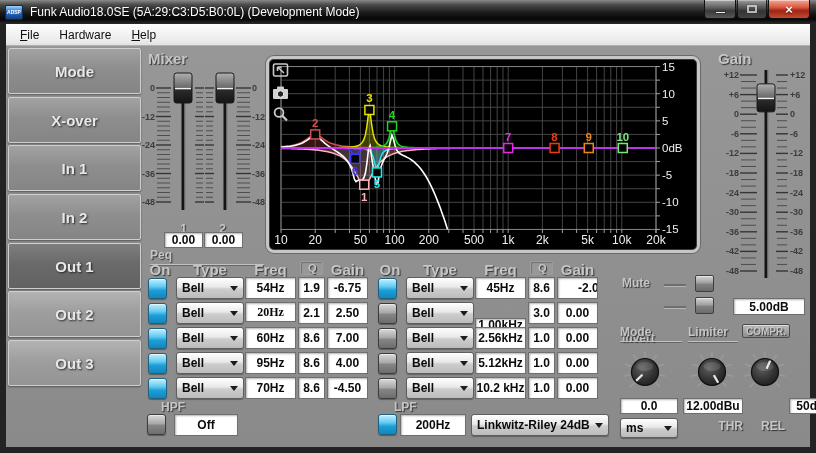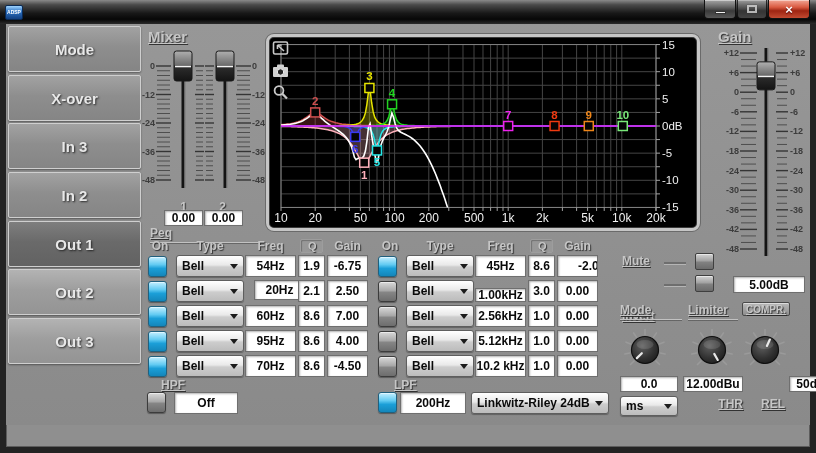--- a/index.html
+++ b/index.html
@@ -30,21 +30,21 @@
     border:6px solid #232323;border-top:none;background:#8f8f8f;
     box-shadow:inset 0 0 0 1px #5c5c5c;}
   .menubar{height:22px;background:linear-gradient(180deg,#fdfdfd,#ebebeb 80%,#e2e2e2);
     border-bottom:1px solid #b0b0b0;display:flex;align-items:center;font-size:12px;color:#101010;padding-left:4px;}
   .menu-item{padding:3px 10px;cursor:default;}
   .menu-item .u{text-decoration:underline;}
   .client{position:relative;height:401px;background:linear-gradient(180deg,#979797,#8a8a8a);}
 
   
   .glabel{position:absolute;color:#c6c6c6;font-weight:bold;font-size:12px;
-    text-shadow:1px 1px 1px rgba(40,40,40,.9);white-space:nowrap;text-decoration:underline;}
+    text-shadow:1px 1px 1px rgba(40,40,40,.9);white-space:nowrap;}
   .sec-title{font-size:15px;}
   .underline{border-bottom:1px solid #c2c2c2;box-shadow:0 1px 0 rgba(70,70,70,.55);padding-bottom:2px;}
   .tbox{position:absolute;background:#fff;border:1px solid #6f6f6f;box-shadow:inset 1px 1px 2px rgba(0,0,0,.3);
     font-family:"Liberation Sans",sans-serif;font-weight:bold;font-size:12px;color:#0a0a0a;text-align:center;padding:0;}
   .dropdown{position:absolute;display:flex;align-items:center;padding:0 5px;border:1px solid #5e5e5e;border-radius:3px;
     background:linear-gradient(180deg,#ffffff,#e9e9e9 45%,#cdcdcd 55%,#bcbcbc);
     box-shadow:0 1px 1px rgba(0,0,0,.3);font-weight:bold;font-size:12px;color:#0a0a0a;white-space:nowrap;}
   .dd-arrow{width:0;height:0;border-left:4px solid transparent;border-right:4px solid transparent;
     border-top:5px solid #1c1c1c;margin-left:auto;}
   .checkbox{position:absolute;width:19px;height:21px;border-radius:3px;border:1px solid #3c3c3c;
@@ -64,56 +64,62 @@
   .tone-light{background:linear-gradient(180deg,#b3b3b3,#9e9e9e 45%,#949494);}
   .tone-dark{background:linear-gradient(180deg,#7e7e7e,#6a6a6a 45%,#626262);text-align:right;}
 
   
   .graph-bezel{position:absolute;left:260px;top:10px;width:434px;height:197px;background:#000;
     border:3px solid #c6c6c6;border-radius:8px;box-shadow:0 0 0 1px #6a6a6a,inset 0 0 0 1px #3a3a3a;padding:2px;}
   .graph-tool{position:absolute;width:18px;height:17px;}
 
   
   .peq-bank{position:absolute;width:226px;height:146px;}
-  .peq-head{position:absolute;top:0;height:14px;color:#c6c6c6;font-weight:bold;font-size:12px;
+  .peq-head{position:absolute;top:0;height:14px;color:#c6c6c6;font-weight:bold;font-size:15px;
     text-shadow:1px 1px 1px rgba(40,40,40,.9);text-align:center;}
   .q-head{border:1px solid #9d9d9d;border-radius:2px;background:rgba(255,255,255,.08);
     box-shadow:inset 1px 1px 1px rgba(0,0,0,.25);padding:0 7px;font-size:11px;}
   .peq-row{position:absolute;left:0;width:226px;height:23px;}
 
   .knob-box{position:absolute;width:44px;height:44px;}
 </style>
 </head>
 <body>
 
 <div class="window">
 
   <div class="titlebar">
     <div class="app-icon">ADSP</div>
+    <div class="title-text">Funk Audio18.0SE (5A:29:C3:D5:B0:0L) (Development Mode)</div>
     <div class="win-btns">
       <div class="win-btn wmin">
         <span class="glyph-min"></span>
         </div>
       <div class="win-btn wmax">
         <span class="glyph-max"></span>
         </div>
       <div class="win-btn wclose">
         <span class="glyph-close">×</span>
         </div>
     </div>
   </div>
 
   <div class="inner">
+    <div class="menubar" id="menubar">
+        <div class="menu-item"><span class="u">F</span>ile</div>
+        <div class="menu-item">Hardware</div>
+        <div class="menu-item"><span class="u">H</span>elp</div>
+      </div>
 
     <div class="client">
 
       <div id="sidebar">
           <div class="side-btn tone-mid" style="top: 2px;">Mode</div>
           <div class="side-btn tone-mid" style="top: 51px;">X-over</div>
-          <div class="side-btn tone-mid" style="top: 99px;">In 3</div>
+          <div class="side-btn tone-mid" style="top: 99px;">In 1</div>
           <div class="side-btn tone-mid" style="top: 148px;">In 2</div>
           <div class="side-btn tone-dark" style="top: 197px;">Out 1</div>
           <div class="side-btn tone-light" style="top: 245px;">Out 2</div>
           <div class="side-btn tone-light" style="top: 294px;">Out 3</div>
         </div>
 
       <div class="glabel sec-title" style="left:142px;top:4px;">Mixer</div>
       <div id="mixer-svg" style="position:absolute;left:132px;top:18px;"><svg width="128" height="166" viewBox="0 0 128 166">
             <defs>
               <linearGradient id="mfg" x1="0" y1="0" x2="0" y2="1">
@@ -436,21 +442,21 @@
             <input class="tbox" readonly="" value="54Hz" style="left: 99px; top: 0px; width: 51px; height: 22px;">
             <input class="tbox" readonly="" value="1.9" style="left: 152px; top: 0px; width: 27px; height: 22px;">
             <input class="tbox" readonly="" value="-6.75" style="left: 181px; top: 0px; width: 41px; height: 22px;">
           </div>
           <div class="peq-row" style="top: 41px;">
             <div class="checkbox on" style="left: 2px; top: 1px;"></div>
             <div class="dropdown" style="left: 30px; top: 0px; width: 68px; height: 22px;">
               <span>Bell</span>
               <span class="dd-arrow"></span>
             </div>
-            <input class="tbox" readonly="" value="20Hz" style="left: 108px; top: 0px; width: 51px; height: 20px;">
+            <input class="tbox" readonly="" value="20Hz" style="left: 99px; top: 0px; width: 51px; height: 20px; font-family: Liberation Serif, serif;">
             <input class="tbox" readonly="" value="2.1" style="left: 152px; top: 0px; width: 27px; height: 22px;">
             <input class="tbox" readonly="" value="2.50" style="left: 181px; top: 0px; width: 41px; height: 22px;">
           </div>
           <div class="peq-row" style="top: 66px;">
             <div class="checkbox on" style="left: 2px; top: 1px;"></div>
             <div class="dropdown" style="left: 30px; top: 0px; width: 68px; height: 22px;">
               <span>Bell</span>
               <span class="dd-arrow"></span>
             </div>
             <input class="tbox" readonly="" value="60Hz" style="left: 99px; top: 0px; width: 51px; height: 22px;">
@@ -493,21 +499,21 @@
             <input class="tbox" readonly="" value="45Hz" style="left: 99px; top: 0px; width: 51px; height: 22px;">
             <input class="tbox" readonly="" value="8.6" style="left: 152px; top: 0px; width: 27px; height: 22px;">
             <input class="tbox" readonly="" value="-2.00" style="left: 181px; top: 0px; width: 41px; height: 22px; padding-left: 20px;">
           </div>
           <div class="peq-row" style="top: 41px;">
             <div class="checkbox off" style="left: 2px; top: 1px;"></div>
             <div class="dropdown" style="left: 30px; top: 0px; width: 68px; height: 22px;">
               <span>Bell</span>
               <span class="dd-arrow"></span>
             </div>
-            <input class="tbox" readonly="" value="1.00kHz" style="left: 99px; top: 8px; width: 51px; height: 14px;">
+            <input class="tbox" readonly="" value="1.00kHz" style="left: 99px; top: 16px; width: 51px; height: 14px;">
             <input class="tbox" readonly="" value="3.0" style="left: 152px; top: 0px; width: 27px; height: 22px;">
             <input class="tbox" readonly="" value="0.00" style="left: 181px; top: 0px; width: 41px; height: 22px;">
           </div>
           <div class="peq-row" style="top: 66px;">
             <div class="checkbox off" style="left: 2px; top: 1px;"></div>
             <div class="dropdown" style="left: 30px; top: 0px; width: 68px; height: 22px;">
               <span>Bell</span>
               <span class="dd-arrow"></span>
             </div>
             <input class="tbox" readonly="" value="2.56kHz" style="left: 99px; top: 0px; width: 51px; height: 22px;">

